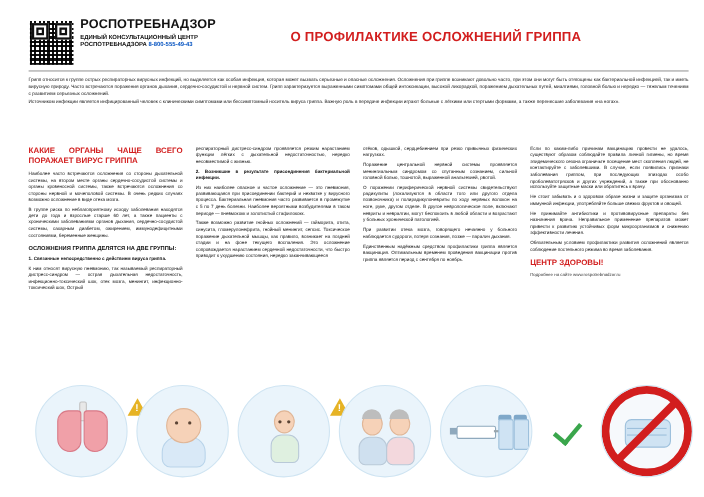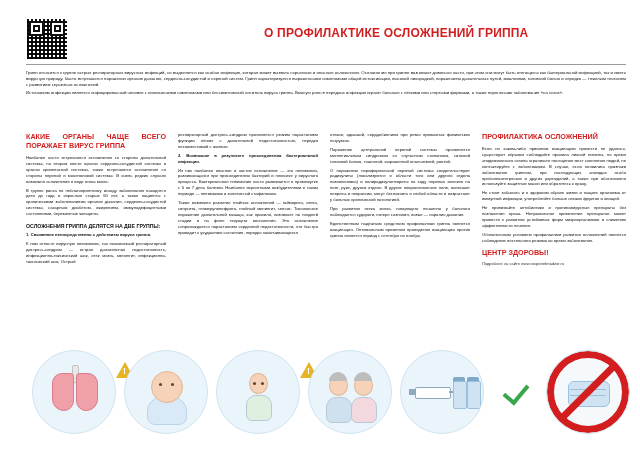--- a/index.html
+++ b/index.html
@@ -360,20 +360,28 @@
   }
 </style>
 </head>
 <body>
 
 <div class="poster">
   <div class="sheet">
 
     <div class="header">
       <div class="qr"></div>
+      <div class="brand">
+        <div class="brand-name">РОСПОТРЕБНАДЗОР</div>
+        <div class="brand-sub">ЕДИНЫЙ КОНСУЛЬТАЦИОННЫЙ ЦЕНТР</div>
+        <div class="brand-phone-line">
+          <span>РОСПОТРЕБНАДЗОРА</span>
+          <span class="brand-phone">8-800-555-49-43</span>
+        </div>
+      </div>
       <div class="title">О ПРОФИЛАКТИКЕ ОСЛОЖНЕНИЙ ГРИППА</div>
     </div>
     <div class="rule"></div>
 
     <div class="intro">
       <p class="p">Грипп относится к группе острых респираторных вирусных инфекций, но выделяется как особая инфекция, которая может вызвать серьезные и опасные осложнения. Осложнения при гриппе возникают довольно часто, при этом они могут быть отягощены как бактериальной инфекцией, так и иметь вирусную природу. Часто встречаются поражения органов дыхания, сердечно-сосудистой и нервной систем. Грипп характеризуется выраженными симптомами общей интоксикации, высокой лихорадкой, поражением дыхательных путей, миалгиями, головной болью и нередко — тяжелым течением с развитием серьезных осложнений.</p>
       <p class="p">Источником инфекции является инфицированный человек с клиническими симптомами или бессимптомный носитель вируса гриппа. Важную роль в передаче инфекции играют больные с лёгкими или стертыми формами, а также перенесшие заболевания «на ногах».</p>
     </div>
 
     <div class="cols">
@@ -396,21 +404,20 @@
 
       <div class="col col3">
         <p class="p">отёков, одышкой, сердцебиением при резко привычных физических нагрузках.</p>
         <p class="p">Поражение центральной нервной системы проявляется менингиальным синдромом со спутанным сознанием, сильной головной болью, тошнотой, выраженной анальгезией, рвотой.</p>
         <p class="p">О поражении периферической нервной системы свидетельствуют радикулиты (локализуются в области того или другого отдела позвоночника) и полирадикулоневриты по ходу нервных волокон на ноге, руке, другом отделе. В другое неврологическое поле, включают невриты и невралгии, могут беспокоить в любой области и возрастают у больных хронической патологией.</p>
         <p class="p">При развитии отека мозга, говорящего нечаянно у больного наблюдается судороги, потеря сознания, позже — паралич дыхания.</p>
         <p class="p">Единственным надёжным средством профилактики гриппа является вакцинация. Оптимальным временем проведения вакцинации против гриппа является период с сентября по ноябрь.</p>
       </div>
 
       <div class="col col4">
-        <div class="h-red">ПРОФИЛАКТИКА ОСЛОЖНЕНИЙ</div>
         <p class="p">Если по каким-либо причинам вакцинацию провести не удалось, существуют образом соблюдайте правила личной гигиены, но время эпидемического сезона ограничьте посещение мест скопления людей, не контактируйте с заболевшими. В случае, если появились признаки заболевания гриппом, при последующих эпизодах особо проболеватотрясков и других учреждений, а также при обоснованно используйте защитные маски или обратитесь к врачу.</p>
         <p class="p">Не стоит забывать и о здоровом образе жизни и защите организма от иммунной инфекции, употребляйте больше свежих фруктов и овощей.</p>
         <p class="p">Не принимайте антибиотики и противовирусные препараты без назначения врача. Неправильное применение препаратов может привести к развитию устойчивых форм микроорганизмов и снижению эффективности лечения.</p>
         <p class="p">Обязательным условием профилактики развития осложнений является соблюдение постельного режима во время заболевания.</p>
         <div class="red-bold">ЦЕНТР ЗДОРОВЫ!</div>
         <div class="src">Подробнее на сайте www.rospotrebnadzor.ru</div>
       </div>
 
     </div>
 

